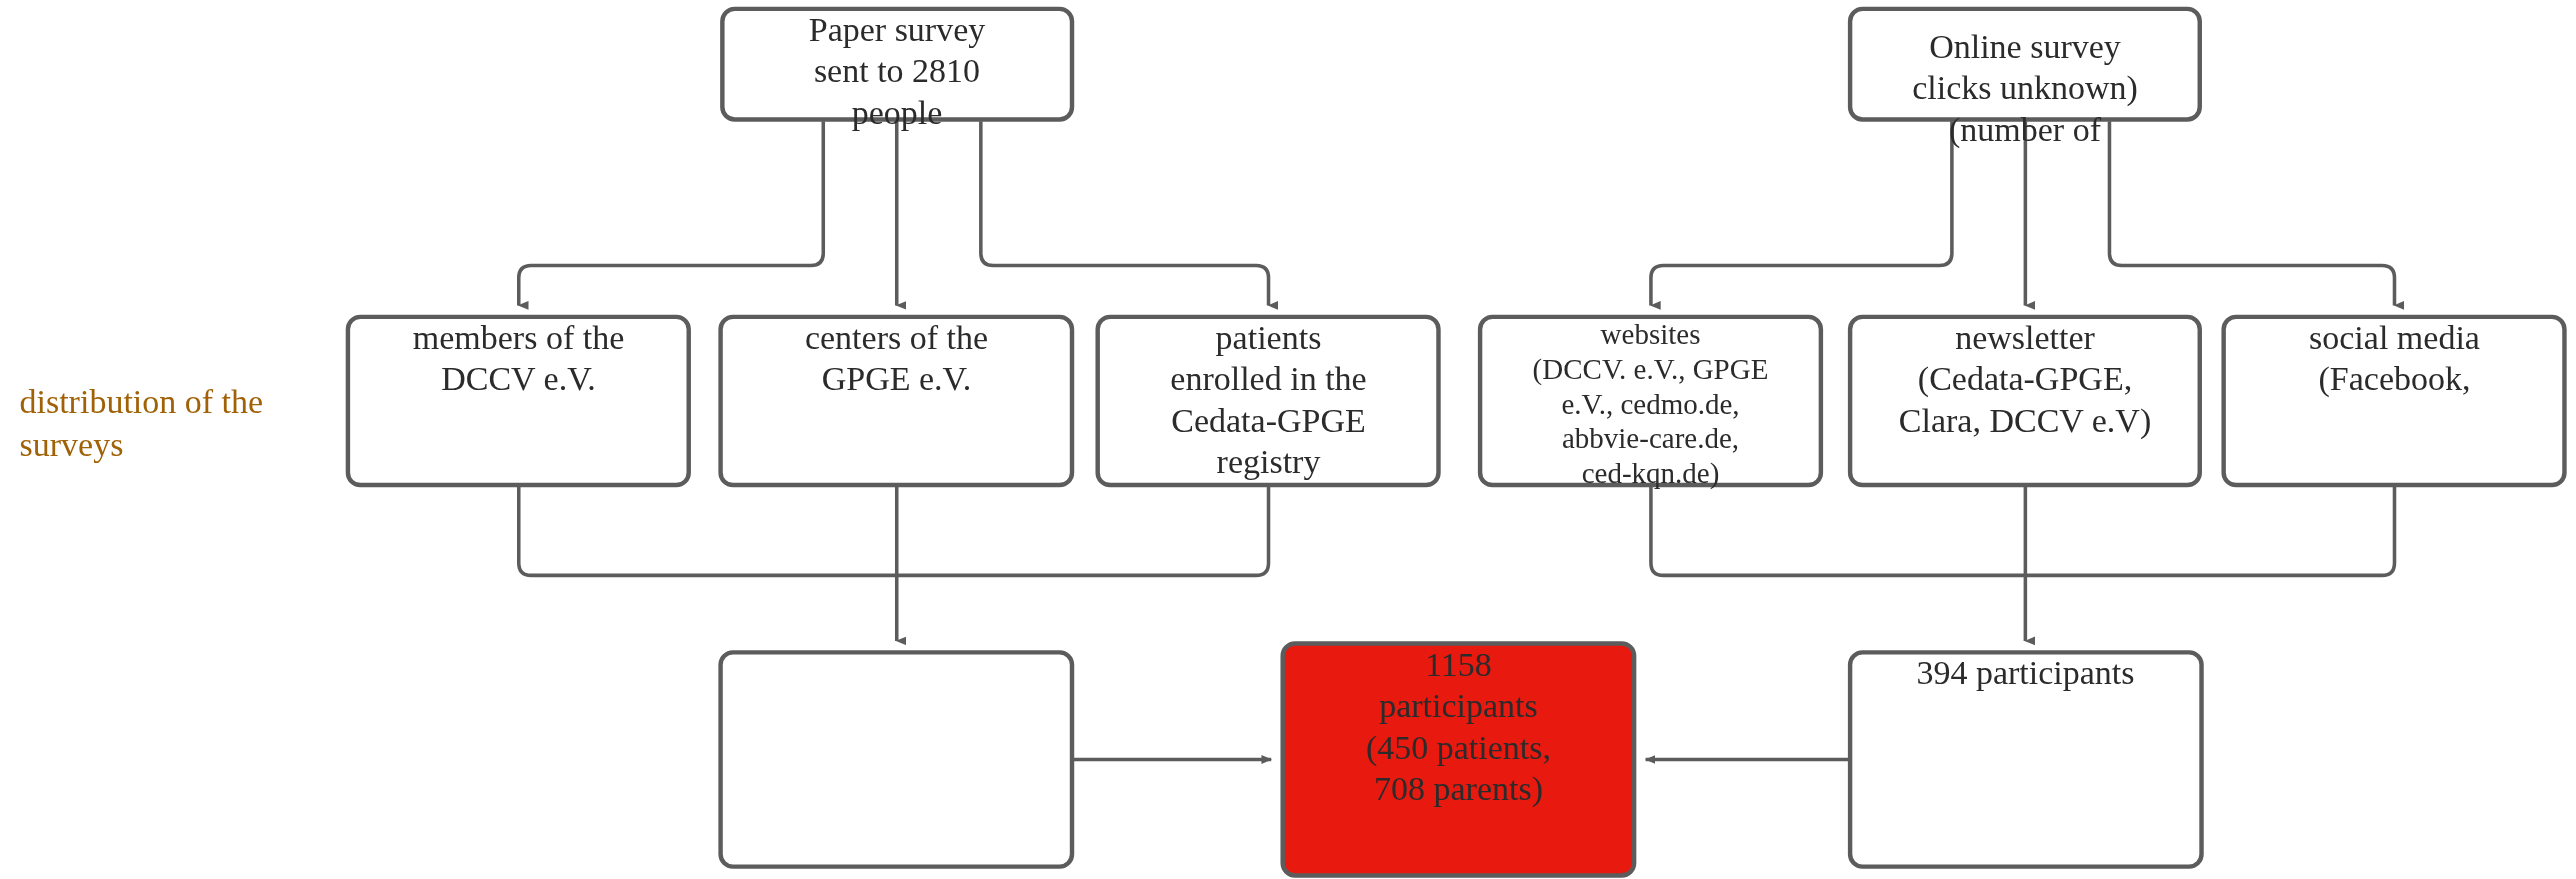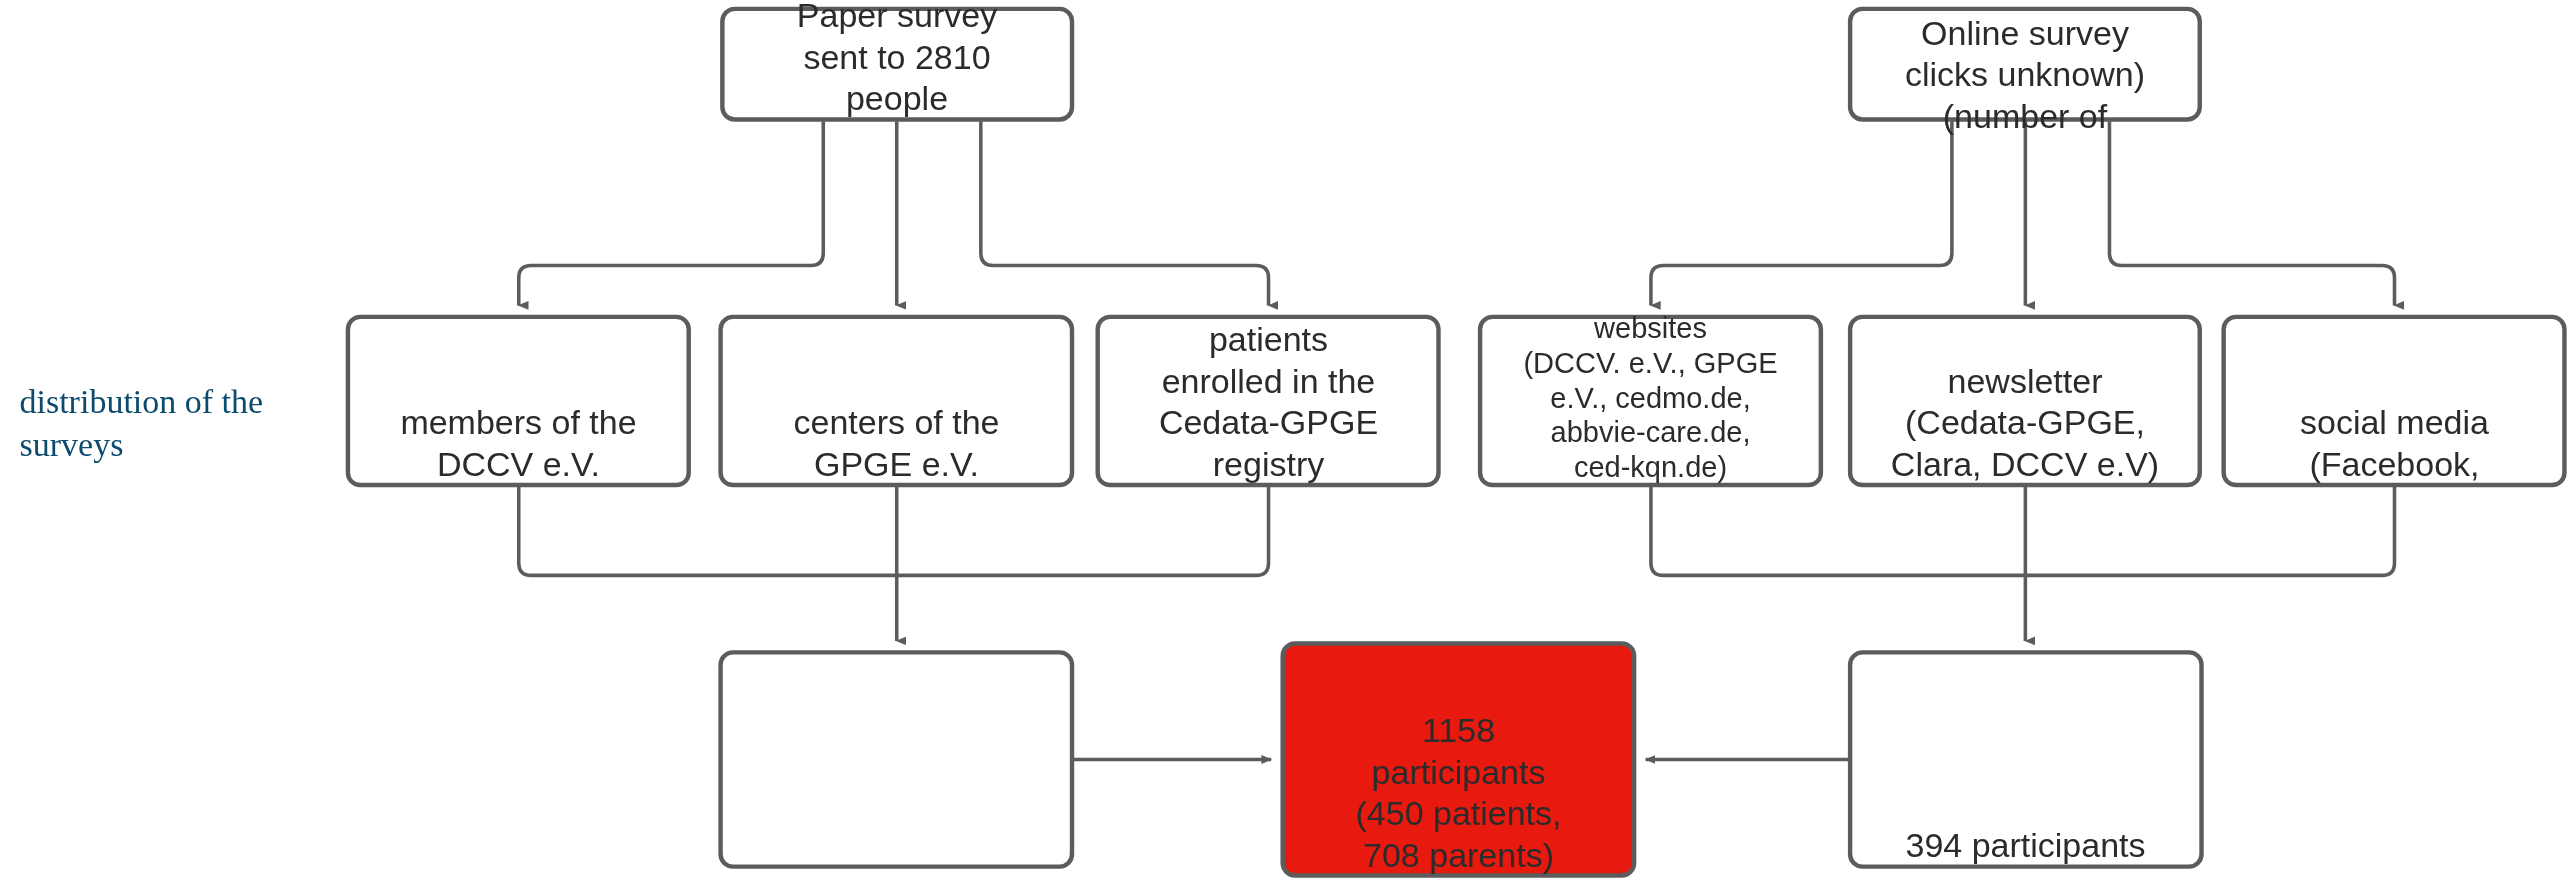--- a/index.html
+++ b/index.html
@@ -41,42 +41,42 @@
     stroke-linecap: butt;
     stroke-linejoin: round;
   }
   .arrowhead {
     fill: #5c5c5c;
     stroke: none;
   }
   .node-text {
     position: absolute;
     display: flex;
-    align-items: flex-end;
+    align-items: flex-start;
     justify-content: center;
     text-align: center;
     color: #2b2b2b;
-    font-family: Liberation Sans, sans-serif;
+    font-family: Liberation Serif, serif;
     font-size: 34px;
     line-height: 1.22;
     box-sizing: border-box;
     padding: 0 7px;
     pointer-events: none;
   }
   .node-text.small {
     font-size: 29px;
     line-height: 1.20;
   }
   .node-text span {
     display: block;
     width: 100%;
   }
   .row-label {
     position: absolute;
-    color: #0c4a6e;
+    color: #a16207;
     font-family: "Liberation Serif", "DejaVu Serif", serif;
     font-size: 34px;
     line-height: 1.25;
     text-align: left;
   }
 </style>
 </head>
 <body>
 
 <div id="canvas">

